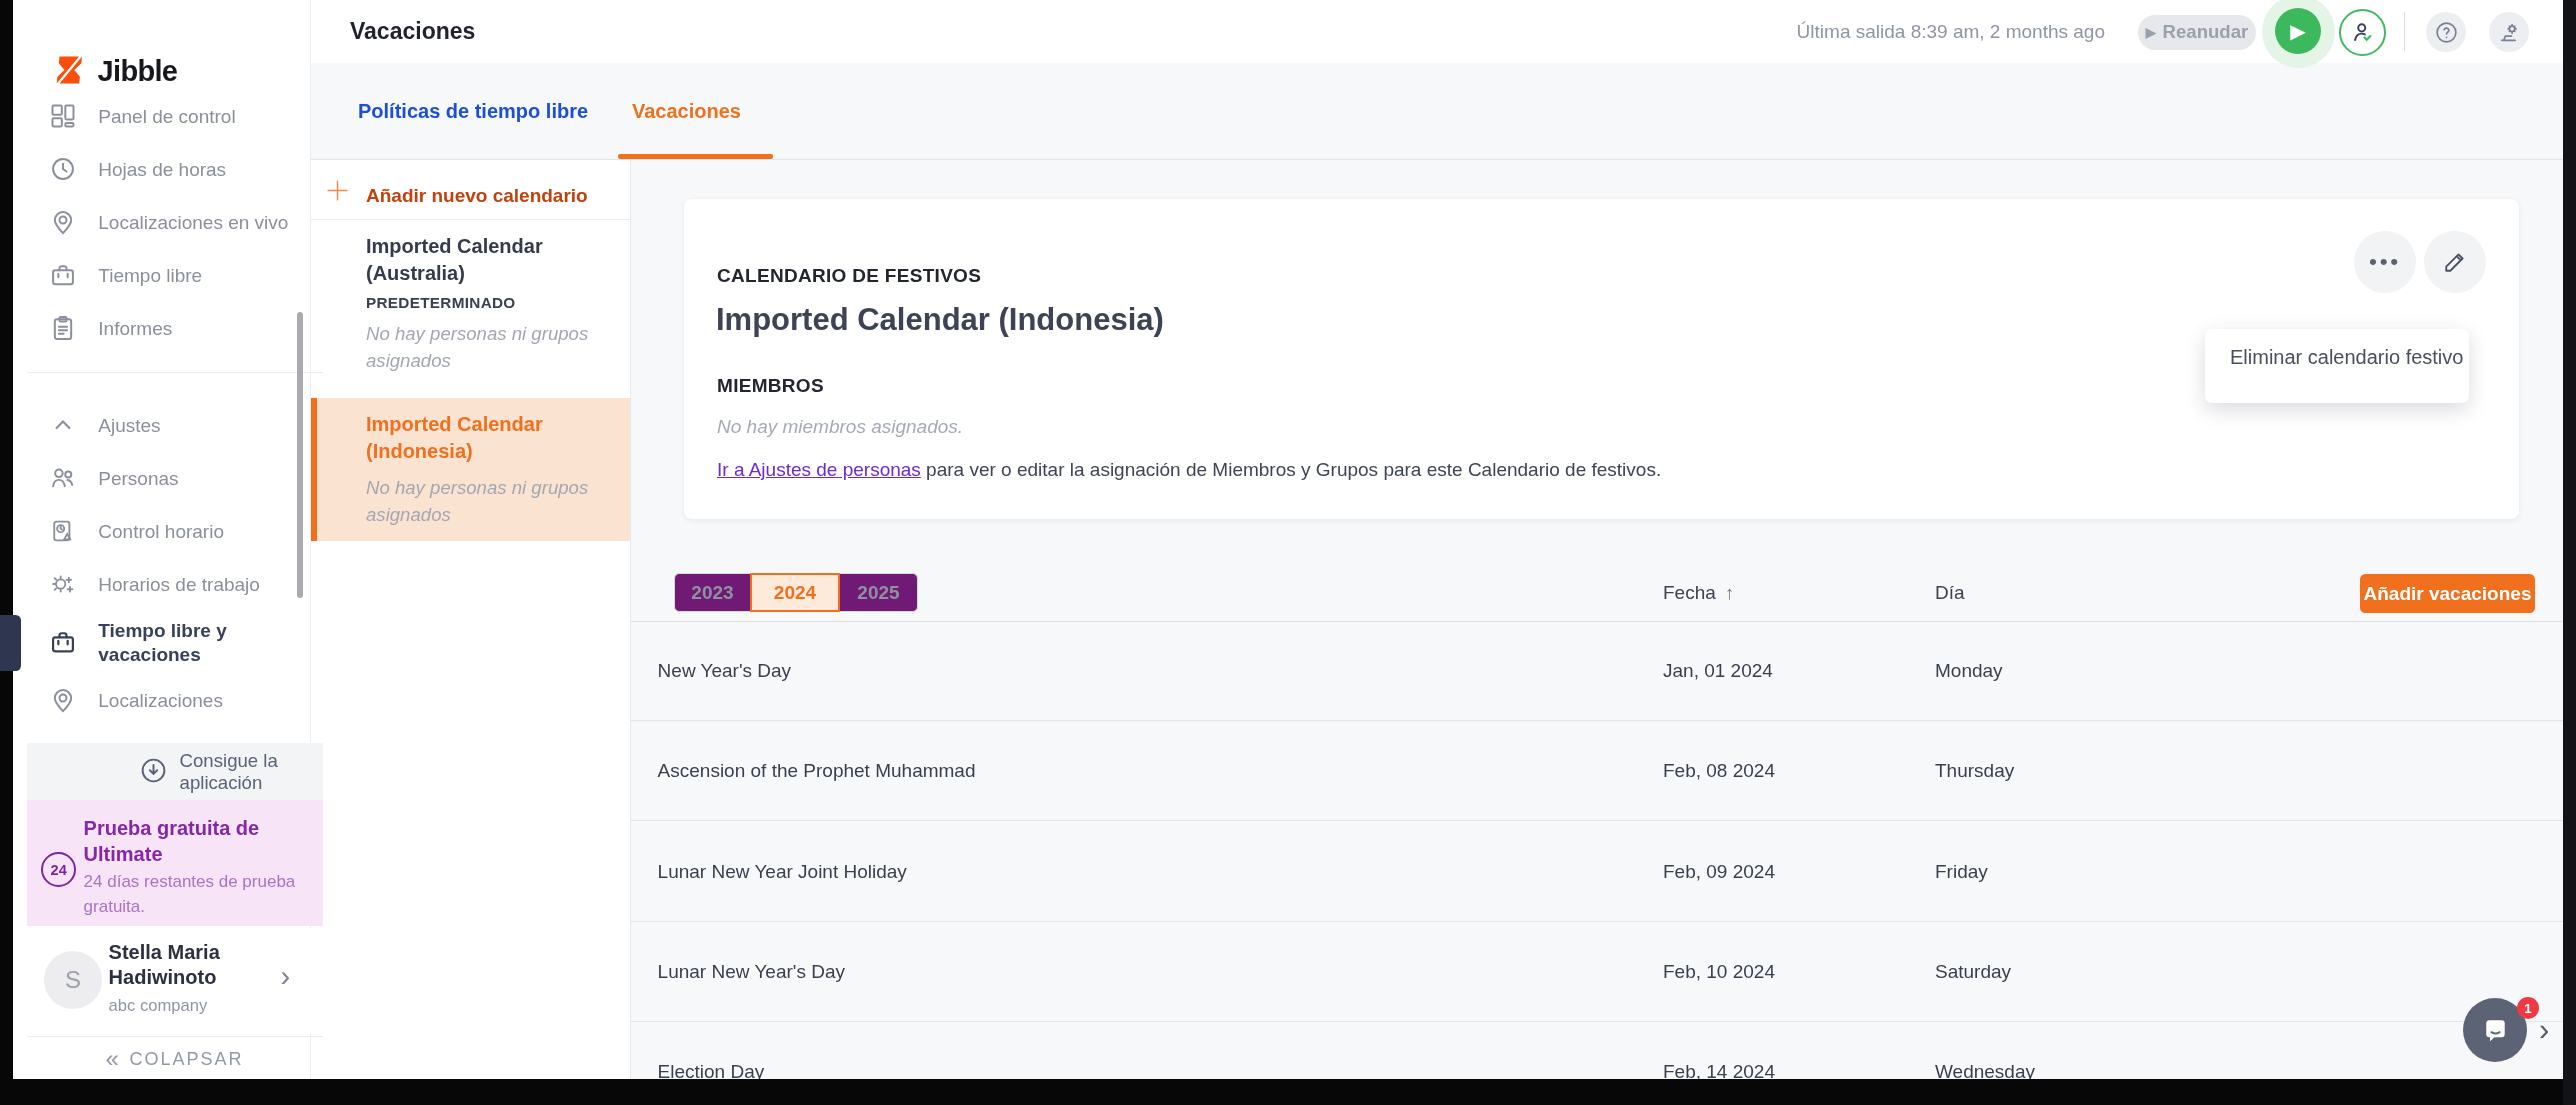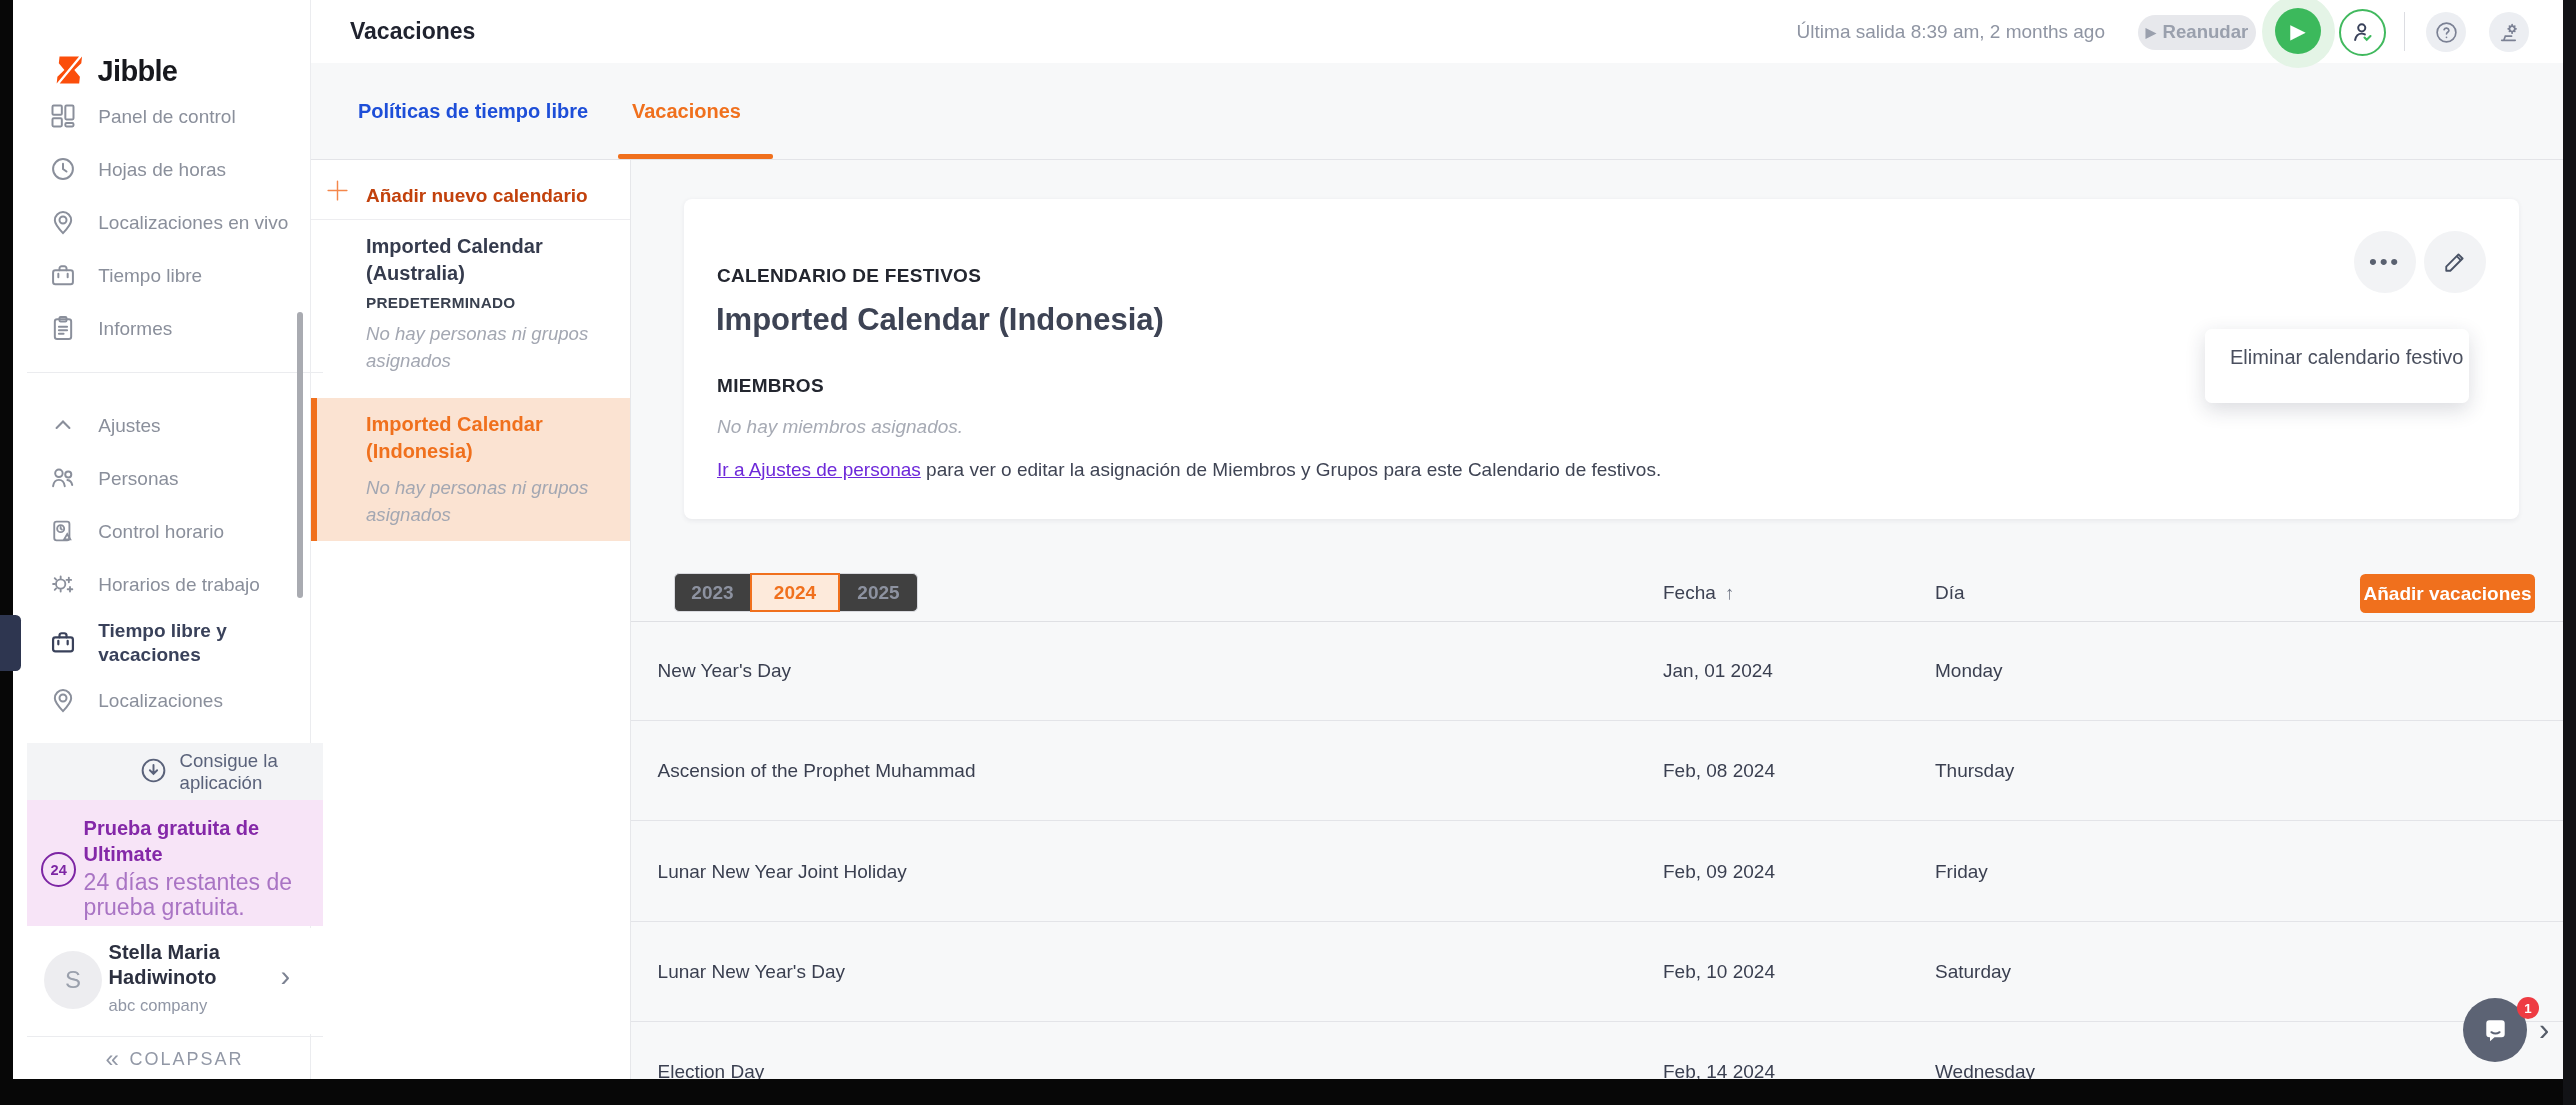--- a/index.html
+++ b/index.html
@@ -25,21 +25,21 @@
   .nav-item.active .lbl{font-weight:700;color:#39415a;}
   .active-pill{left:0;top:615px;width:21px;height:56px;background:#2e3650;border-radius:0 5.3px 5.3px 0;z-index:62;}
   .side-divider{left:13.3px;width:296px;height:1.3px;background:#ebecef;}
   .side-scroll{left:297px;top:312px;width:6px;height:286px;background:#a9abb1;border-radius:3.3px;z-index:25;}
   .getapp{left:13.3px;top:743px;width:296px;height:57px;background:#f3f4f6;display:flex;align-items:center;gap:12px;padding-left:112px;box-sizing:border-box;color:#5a627a;}
   .getapp .lbl{font-size:18.6px;}
   .trial{left:13.3px;top:800px;width:296px;height:126px;background:#f7e4f7;}
   .trial-badge{position:absolute;left:14.6px;top:52px;width:31px;height:31px;border:2px solid #7d26a4;border-radius:50%;
     display:flex;align-items:center;justify-content:center;font-size:14.6px;font-weight:700;color:#7d26a4;}
   .trial-title{position:absolute;left:57px;top:14.6px;width:219px;font-size:20px;font-weight:700;color:#8428a8;line-height:26px;}
-  .trial-sub{position:absolute;left:57px;top:70px;width:219px;font-size:23px;color:#a974c4;line-height:24.6px;}
+  .trial-sub{position:absolute;left:57px;top:70px;width:219px;font-size:17px;color:#a974c4;line-height:24.6px;}
   .user-row{left:13.3px;top:928px;width:296px;height:106px;background:#fff;}
   .avatar{position:absolute;left:17.3px;top:23px;width:58px;height:58px;border-radius:50%;background:#ededf0;
     display:flex;align-items:center;justify-content:center;font-size:24px;color:#9aa0ac;}
   .user-name{position:absolute;left:82px;top:12px;width:153px;font-size:20px;font-weight:700;color:#2c3040;line-height:25px;}
   .user-company{position:absolute;left:82px;top:68px;font-size:16.6px;color:#9096a5;}
   .user-chevron{position:absolute;left:254px;top:32px;font-size:29px;color:#7c8292;}
   .collapse-row{left:13.3px;top:1036px;width:296px;height:44px;border-top:1.3px solid #ebecef;display:flex;align-items:center;justify-content:center;gap:10.6px;color:#9298a6;}
   .collapse-row .guill{font-size:24px;}
   .collapse-row .lbl{font-size:18px;letter-spacing:2px;}
 
@@ -95,21 +95,21 @@
   .card-linkline a{color:#6d28d9;text-decoration:underline;}
   .icon-btn{position:absolute;top:32px;width:62px;height:62px;border-radius:50%;background:#f2f3f5;
     display:flex;align-items:center;justify-content:center;}
   .ellipsis-btn{left:1670px;color:#5a6170;font-size:22.6px;letter-spacing:2.7px;}
   .pencil-btn{left:1740px;}
   .menu{position:absolute;left:1521px;top:130px;width:264px;height:74px;background:#fff;border-radius:6.6px;
     box-shadow:0 6.6px 20px rgba(30,35,60,.16);z-index:30;}
   .menu-item{position:absolute;left:25px;top:0;line-height:57px;font-size:20px;color:#4a4f5e;}
 
   .years{position:absolute;left:43px;top:413px;height:39px;display:flex;border-radius:5.3px;overflow:visible;}
-  .year-btn{height:39px;box-sizing:border-box;border:1.3px solid #d9dadf;background:#404040;color:#8d92a0;
+  .year-btn{height:39px;box-sizing:border-box;border:1.3px solid #d9dadf;background:#701a75;color:#8d92a0;
     font-size:19px;font-weight:600;display:flex;align-items:center;justify-content:center;}
   .year-btn.first{border-radius:5.3px 0 0 5.3px;width:76px;border-right:none;}
   .year-btn.mid{width:90px;}
   .year-btn.last{border-radius:0 5.3px 5.3px 0;width:78px;border-left:none;}
   .year-btn.selected{background:#fdeadb;border:2px solid #f0701d;color:#f0701d;}
   .th{position:absolute;top:413px;height:39px;line-height:39px;font-size:19px;color:#3c4152;}
   .th-fecha{left:1032px;}
   .th-dia{left:1304px;}
   .sort-arrow{font-size:18.6px;color:#6d7383;margin-left:9.3px;}
   .addvac-btn{position:absolute;left:1729px;top:414px;width:175px;height:39px;background:#f0701d;border-radius:5.3px;

